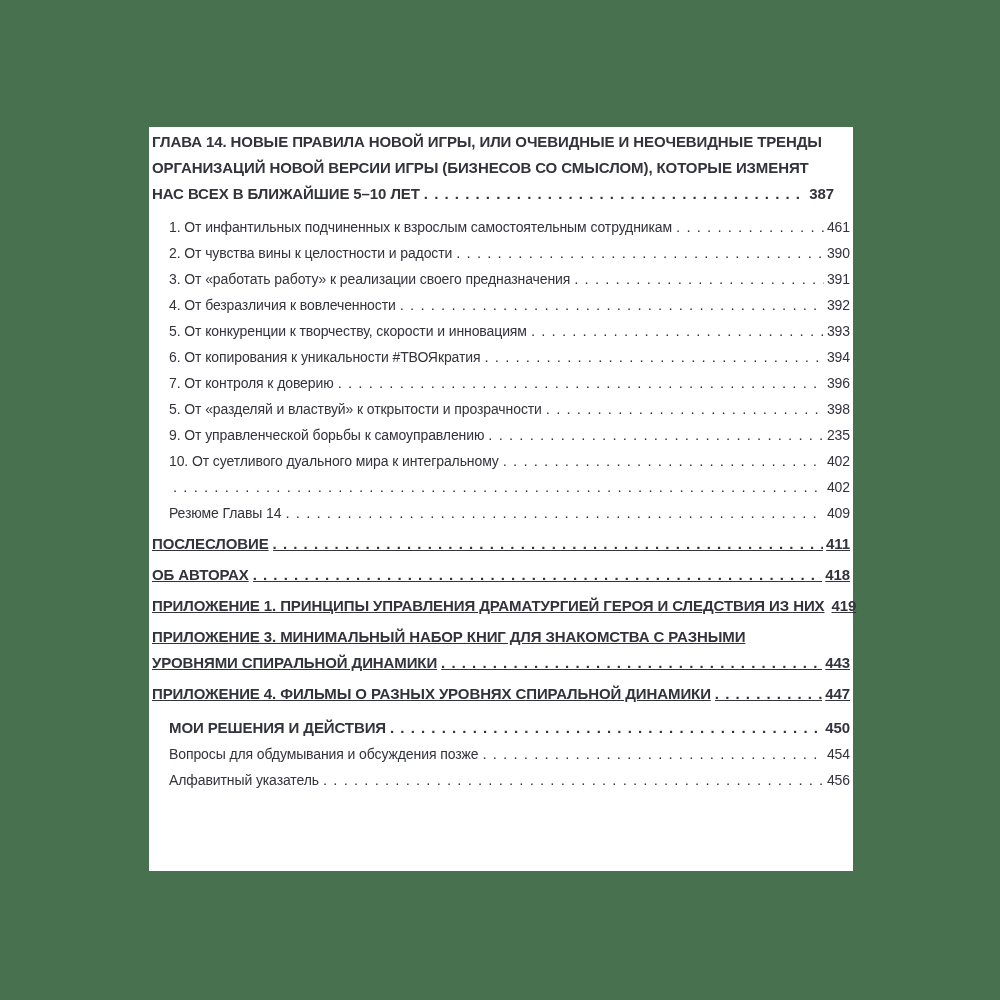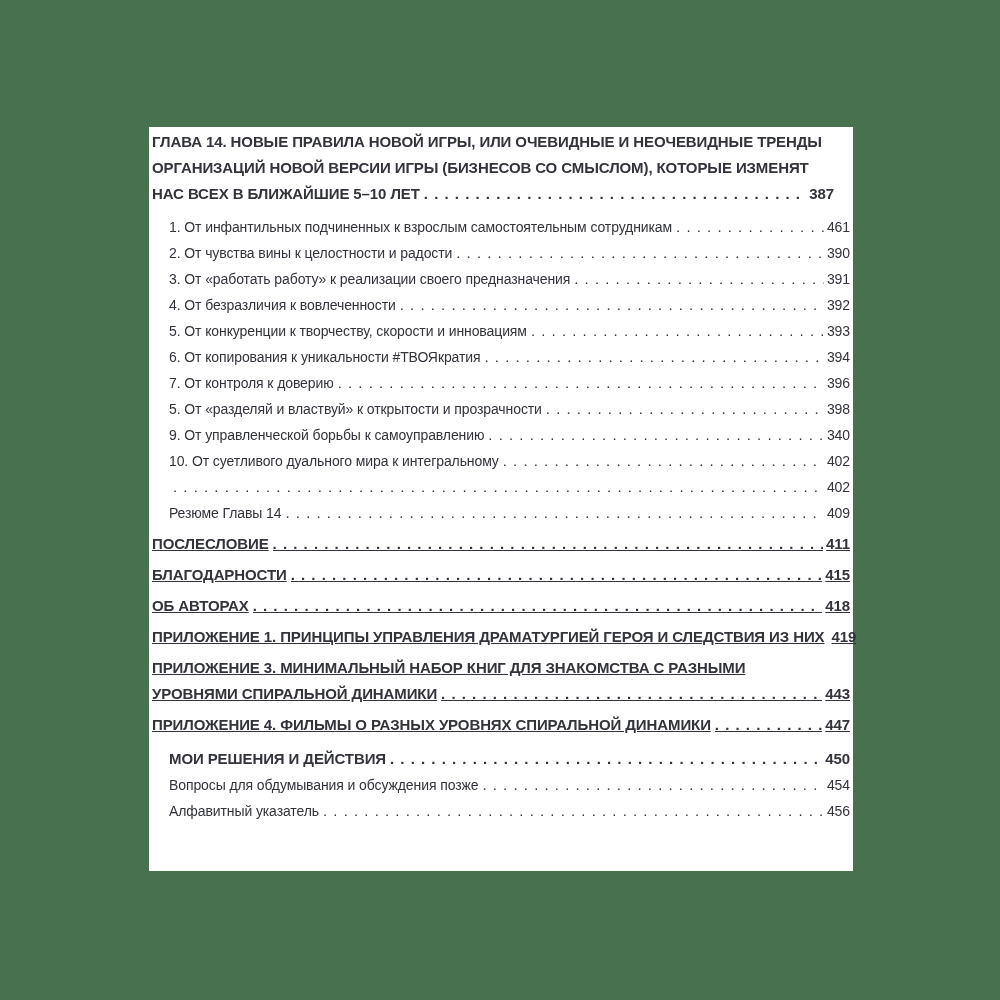--- a/index.html
+++ b/index.html
@@ -131,21 +131,21 @@
         <div class="line last">
           <span class="title">5. От «разделяй и властвуй» к открытости и прозрачности</span>
           <span class="dots"></span>
           <span class="pagenum">398</span>
         </div>
       </div>
       <div class="entry sub">
         <div class="line last">
           <span class="title">9. От управленческой борьбы к самоуправлению</span>
           <span class="dots"></span>
-          <span class="pagenum">340</span>
+          <span class="pagenum">235</span>
         </div>
       </div>
       <div class="entry sub">
         <div class="line last">
           <span class="title">10. От суетливого дуального мира к интегральному</span>
           <span class="dots"></span>
           <span class="pagenum">402</span>
         </div>
       </div>
       <div class="entry sub">
@@ -159,27 +159,20 @@
           <span class="title">Резюме Главы 14</span>
           <span class="dots"></span>
           <span class="pagenum">409</span>
         </div>
       </div>
       <div class="entry section">
         <div class="line last">
           <span class="title">ПОСЛЕСЛОВИЕ</span>
           <span class="dots"></span>
           <span class="pagenum">411</span>
-        </div>
-      </div>
-      <div class="entry section">
-        <div class="line last">
-          <span class="title">БЛАГОДАРНОСТИ</span>
-          <span class="dots"></span>
-          <span class="pagenum">415</span>
         </div>
       </div>
       <div class="entry section">
         <div class="line last">
           <span class="title">ОБ АВТОРАХ</span>
           <span class="dots"></span>
           <span class="pagenum">418</span>
         </div>
       </div>
       <div class="entry section">

